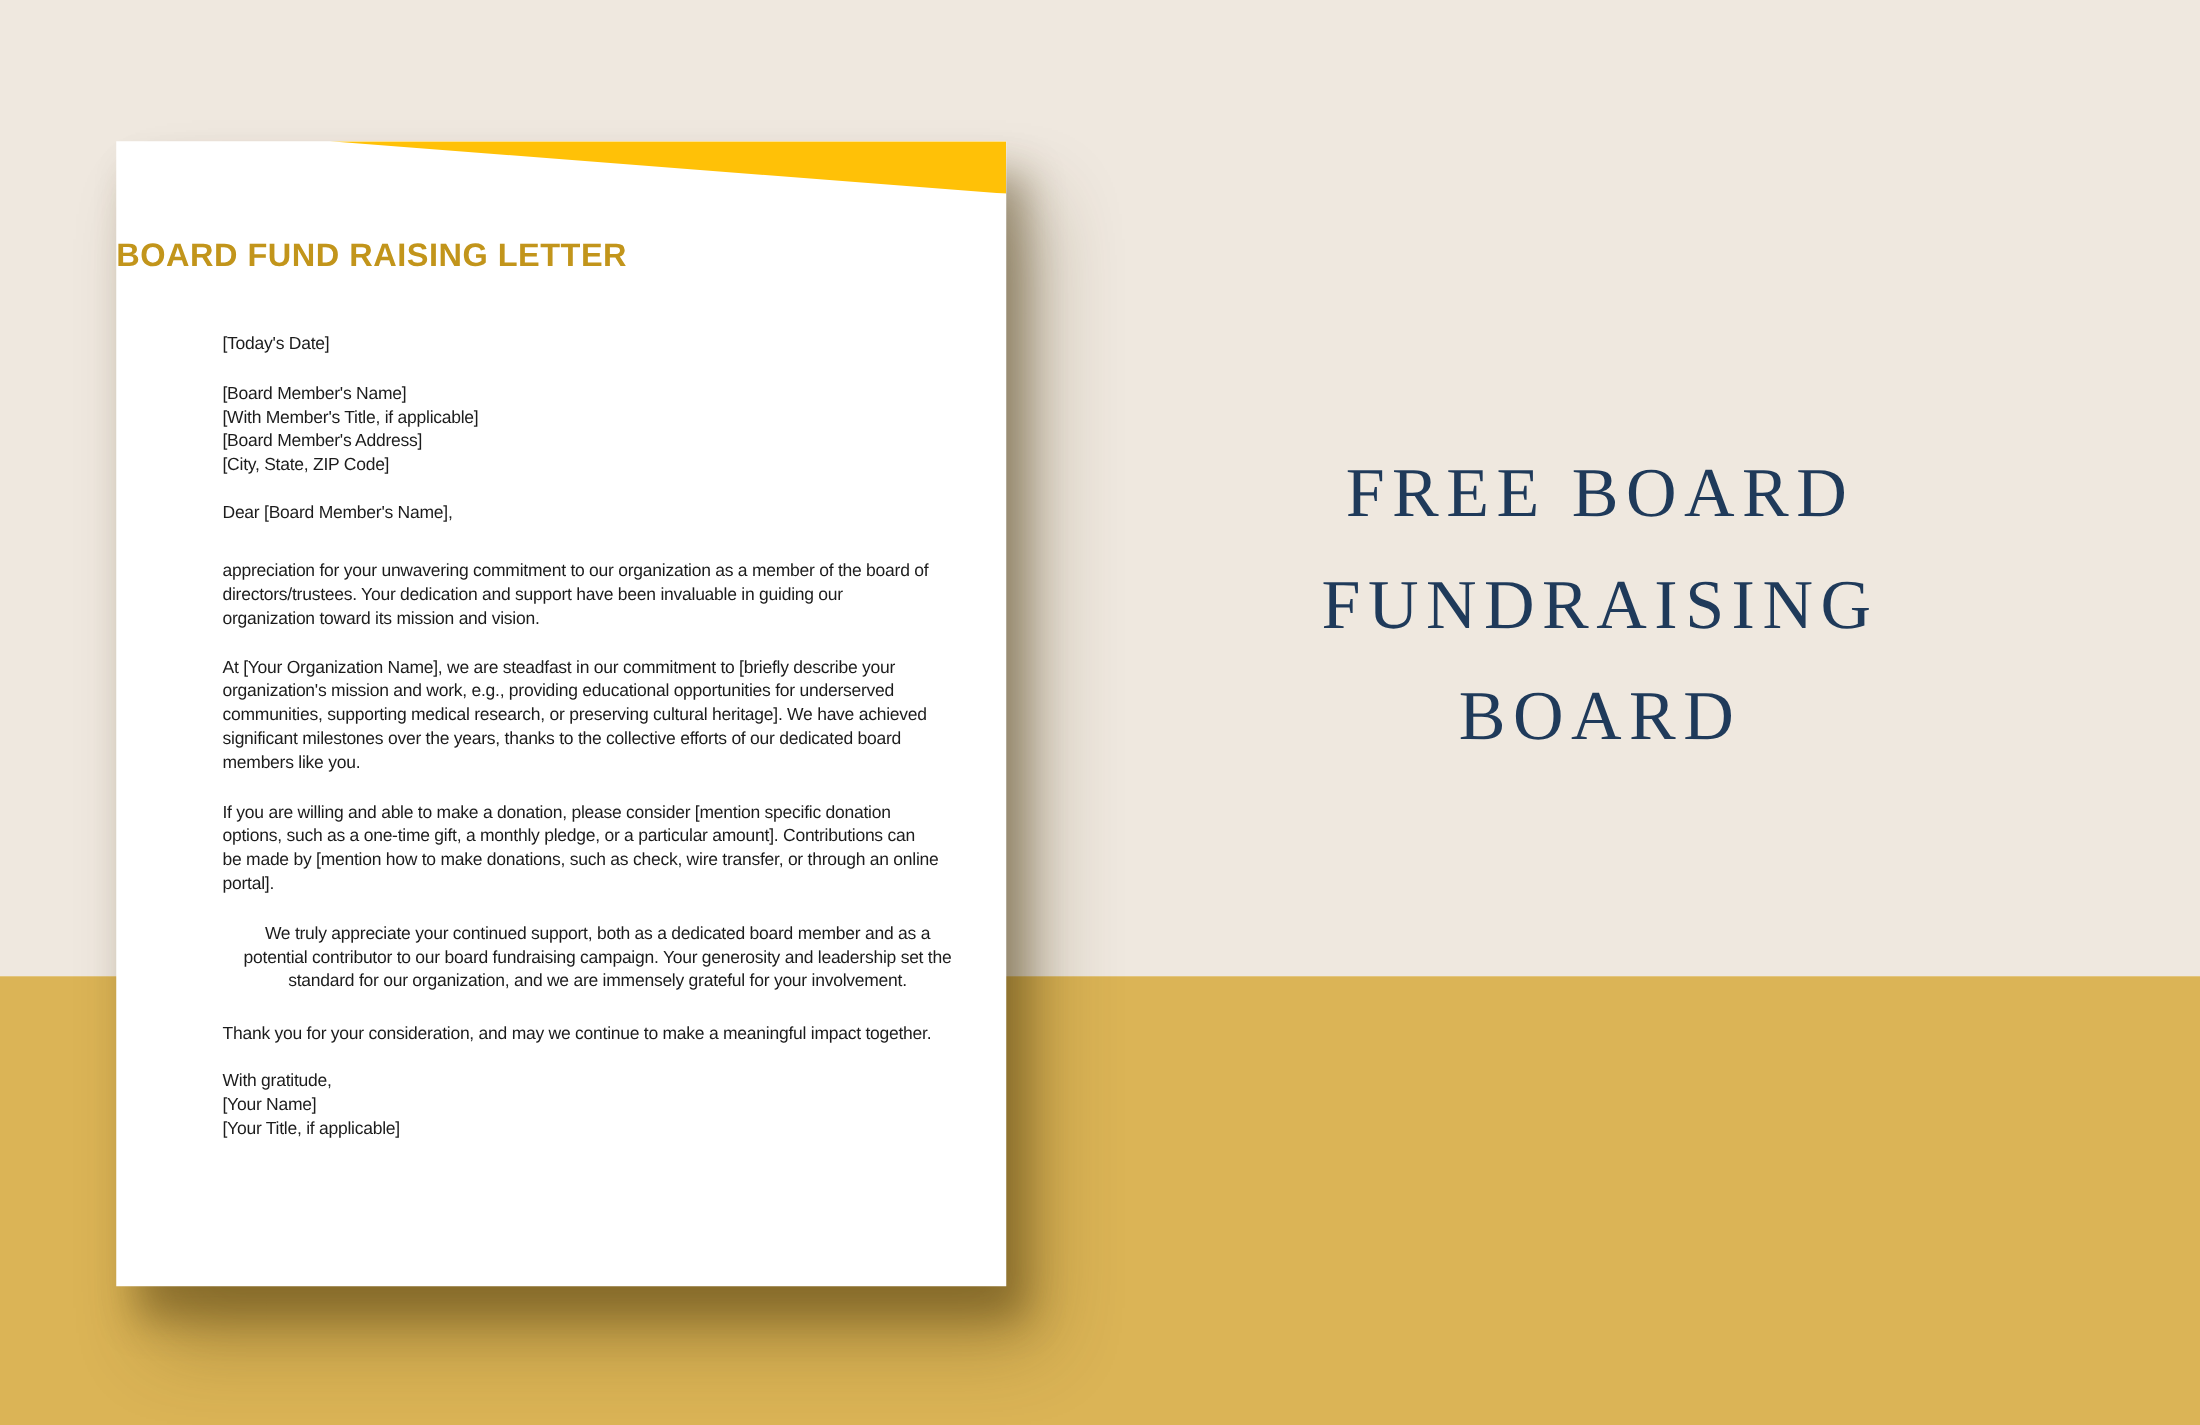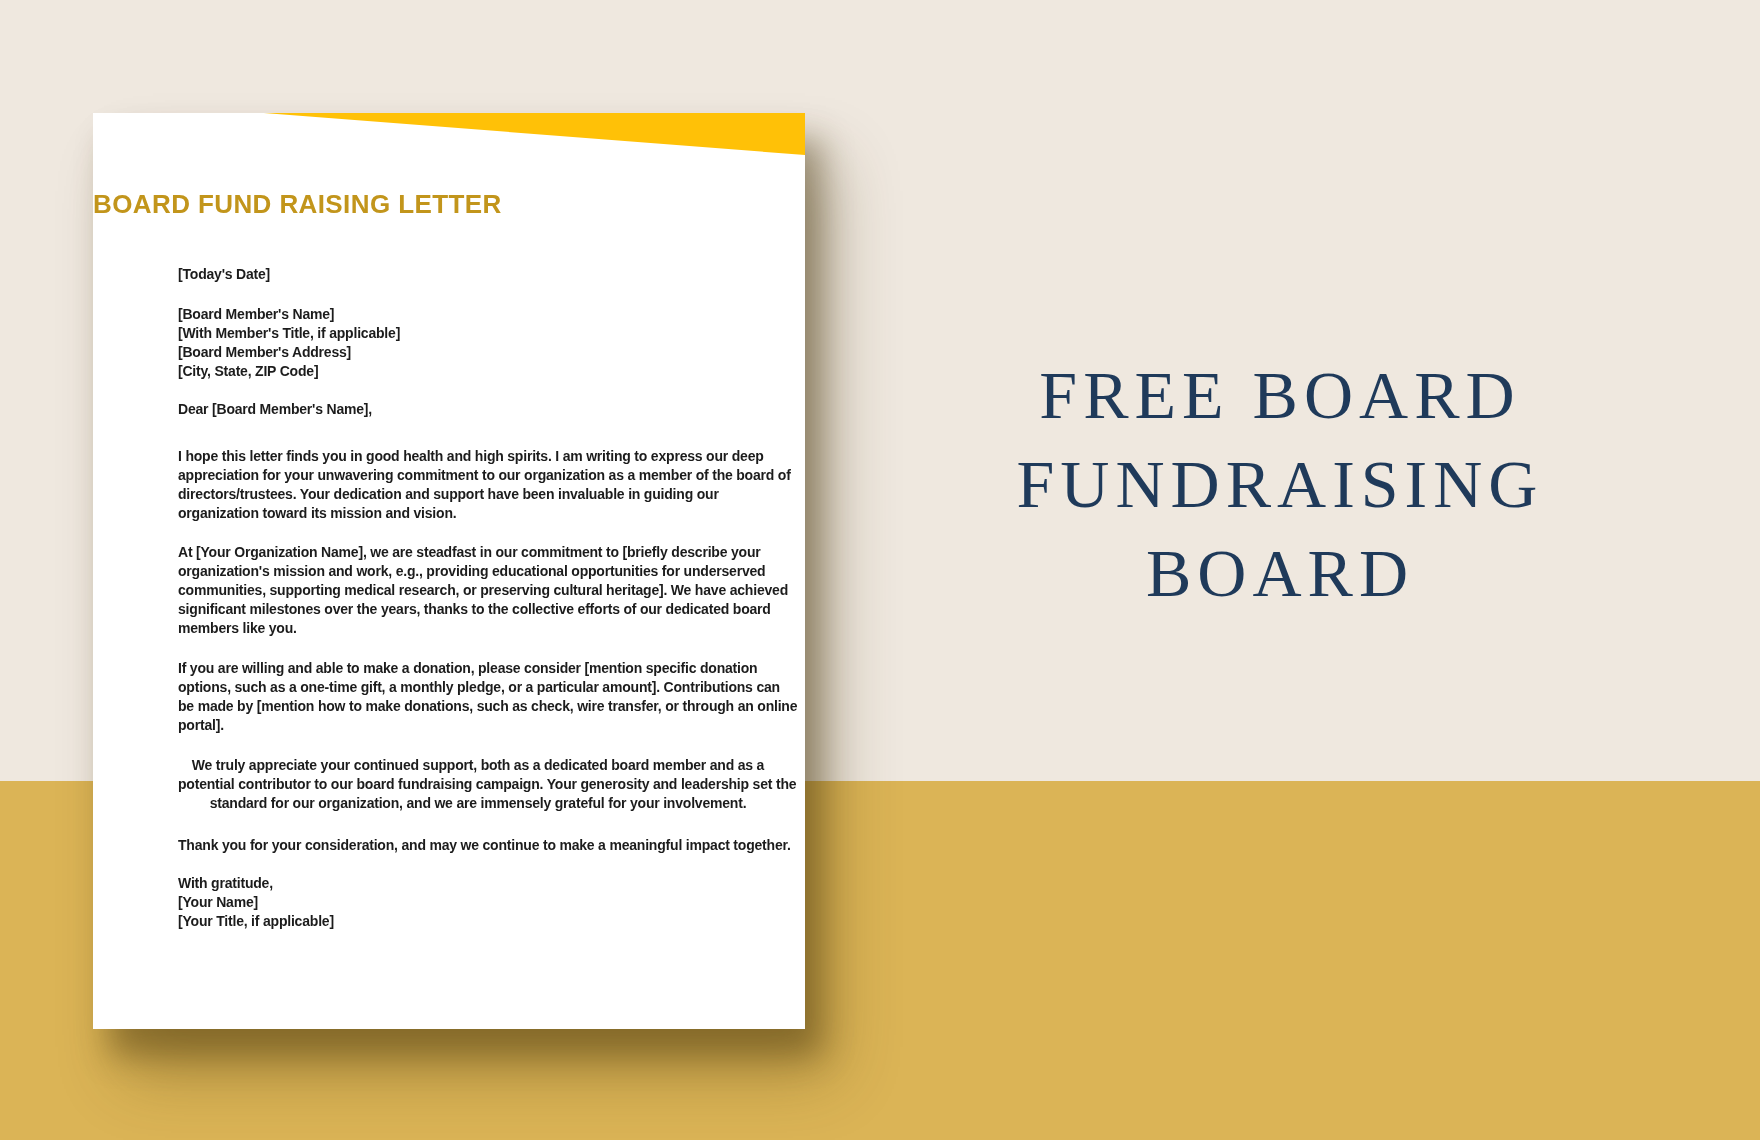--- a/index.html
+++ b/index.html
@@ -25,38 +25,38 @@
     background:#FFC107;
     clip-path:polygon(24% 0, 100% 0, 100% 100%);
   }
   .doc-title{
     position:absolute;left:0;top:76px;width:712px;
     text-align:left;
     color:#C2951B;font-weight:bold;font-size:26px;letter-spacing:0.4px;
   }
   .letter{
     position:absolute;left:85px;top:152px;width:600px;
-    color:#1c1c1c;font-size:14px;letter-spacing:-0.2px;font-weight:bold;
+    color:#1c1c1c;font-size:14px;letter-spacing:-0.2px;
   }
   .letter .line{
     line-height:19px;white-space:nowrap;
   }
   .block-date{margin-bottom:21px;}
   .block-recipient{margin-bottom:19px;}
   .block-salutation{margin-bottom:28px;}
   .block-para1{margin-bottom:20px;}
   .block-para2{margin-bottom:21px;}
   .block-para3{margin-bottom:21px;}
   .block-para4{margin-bottom:23px;text-align:center;}
   .block-para5{margin-bottom:19px;}
   .headline{
     position:absolute;left:980px;top:351px;width:600px;
     text-align:center;
     font-family:"Liberation Serif",serif;
-    font-size:68px;line-height:89px;letter-spacing:6px;
+    font-size:56px;line-height:89px;letter-spacing:6px;
     color:#1F3A5A;font-weight:400;
   }
 </style>
 </head>
 <body>
 
 <div class="bg-top"></div>
 <div class="bg-bottom"></div>
 
 <div class="page">
@@ -71,21 +71,20 @@
     <div class="block-recipient">
         <div class="line">[Board Member's Name]</div>
         <div class="line">[With Member's Title, if applicable]</div>
         <div class="line">[Board Member's Address]</div>
         <div class="line">[City, State, ZIP Code]</div>
       </div>
     <div class="block-salutation">
       <div class="line">Dear [Board Member's Name],</div>
     </div>
     <div class="block-para1">
-        <div class="line">I hope this letter finds you in good health and high spirits. I am writing to express our deep</div>
         <div class="line">appreciation for your unwavering commitment to our organization as a member of the board of</div>
         <div class="line">directors/trustees. Your dedication and support have been invaluable in guiding our</div>
         <div class="line">organization toward its mission and vision.</div>
       </div>
     <div class="block-para2">
         <div class="line">At [Your Organization Name], we are steadfast in our commitment to [briefly describe your</div>
         <div class="line">organization's mission and work, e.g., providing educational opportunities for underserved</div>
         <div class="line">communities, supporting medical research, or preserving cultural heritage]. We have achieved</div>
         <div class="line">significant milestones over the years, thanks to the collective efforts of our dedicated board</div>
         <div class="line">members like you.</div>

